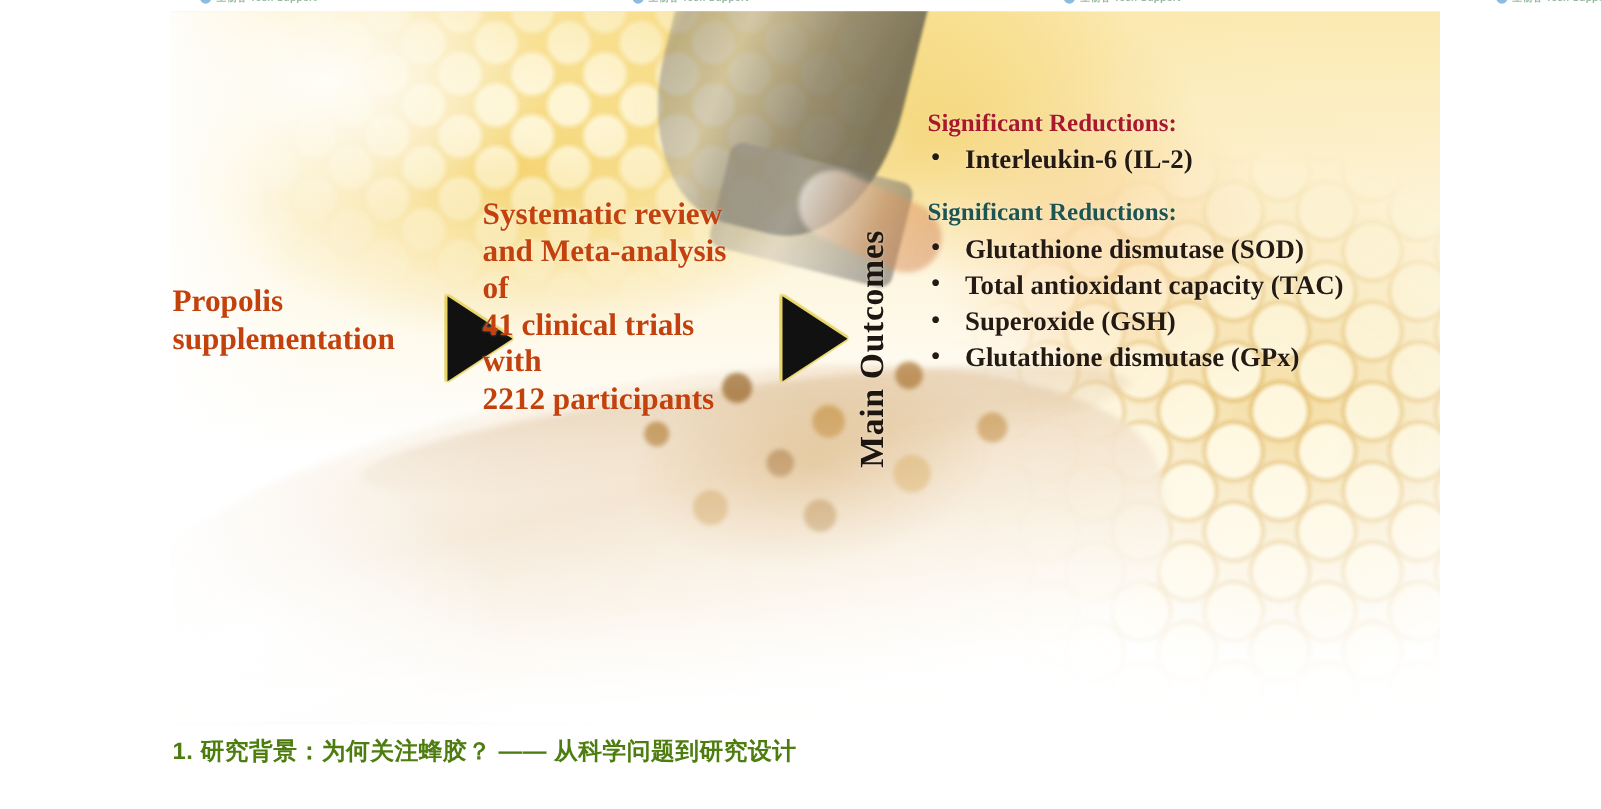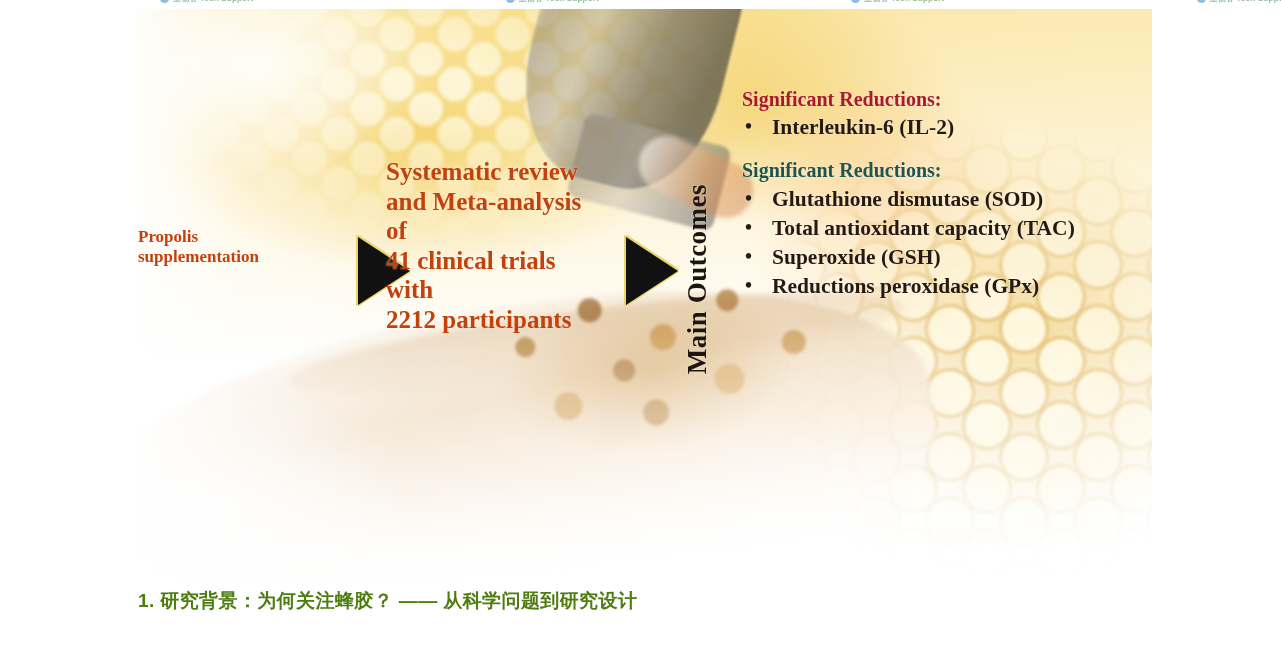--- a/index.html
+++ b/index.html
@@ -209,21 +209,21 @@
     color: #c2410c;
     text-align: left;
     line-height: 1.18;
     text-shadow: 0 0 2px rgba(255,255,255,.55);
   }
 
   .stage-input {
     left: 2px;
     top: 218px;
     width: 226px;
-    font-size: 17px;
+    font-size: 25px;
   }
   .stage-method {
     left: 250px;
     top: 148px;
     width: 242px;
     font-size: 25px;
   }
 
   .arrow {
     position: absolute;
@@ -370,21 +370,21 @@
           <li class="outcome-item">Interleukin-6 (IL-2)</li>
         </ul>
       </div>
 
       <div class="outcome-block">
         <div class="outcome-title title-increase">Significant Reductions:</div>
         <ul class="outcome-list">
           <li class="outcome-item">Glutathione dismutase (SOD)</li>
           <li class="outcome-item">Total antioxidant capacity (TAC)</li>
           <li class="outcome-item">Superoxide (GSH)</li>
-          <li class="outcome-item">Reductions peroxidase (GPx)</li>
+          <li class="outcome-item">Glutathione dismutase (GPx)</li>
         </ul>
       </div>
 
     </div>
   </div>
 </div>
 
 <div class="caption">1. 研究背景：为何关注蜂胶？ —— 从科学问题到研究设计</div>
 
 </body></html>

